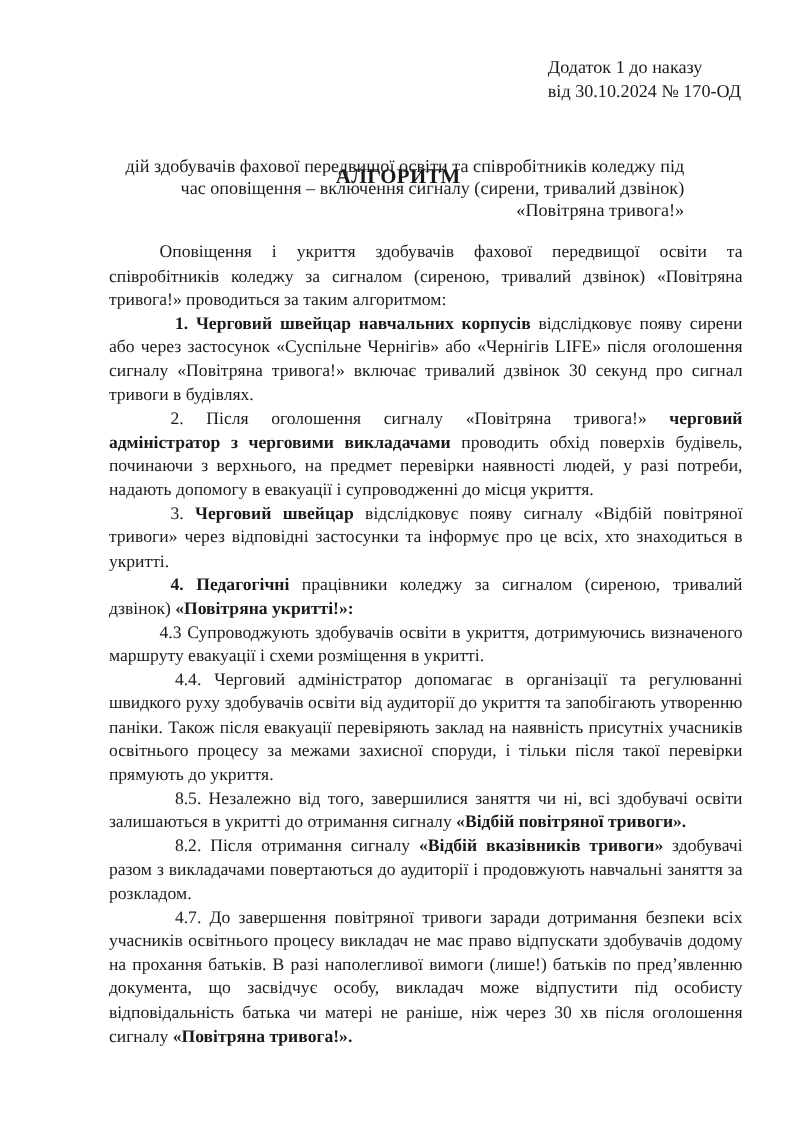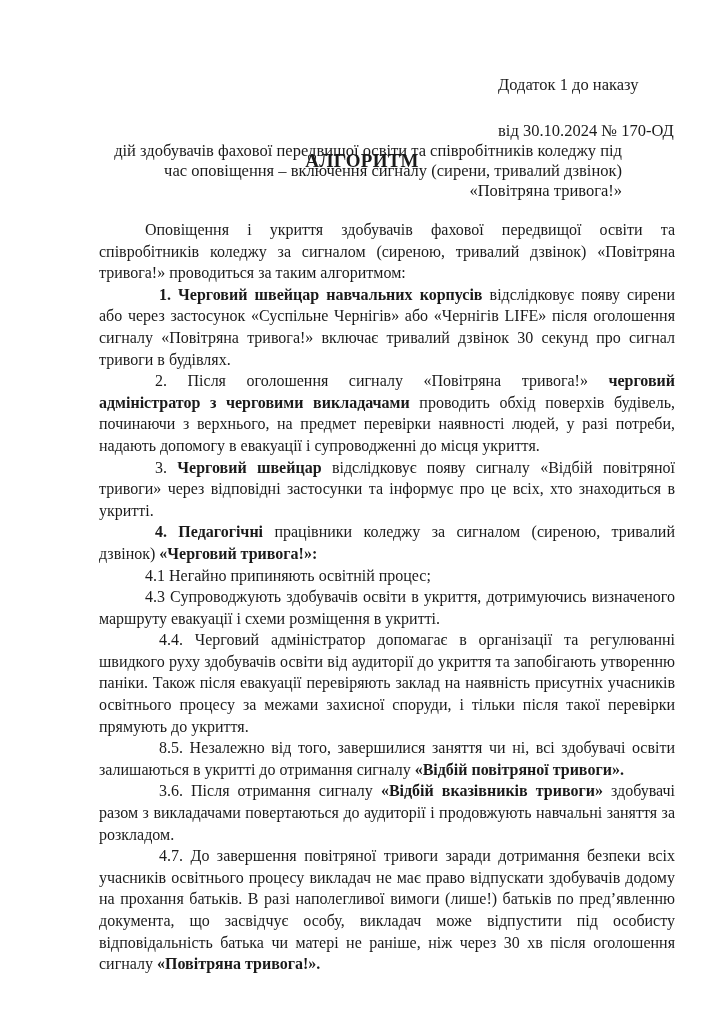--- a/index.html
+++ b/index.html
@@ -1,20 +1,20 @@
 <!DOCTYPE html>
 <html><head>
 <meta charset="utf-8">
 <style>
   html, body { margin: 0; padding: 0; background: #ffffff; }
   body { width: 724px; height: 1024px; overflow: hidden; position: relative;
          font-family: "Liberation Serif", "DejaVu Serif", serif; color: #1a1a1a; }
   .page { position: absolute; left: 0; top: 0; width: 724px; height: 1024px; background: #fff; }
   .annex { position: absolute; left: 498px; top: 50px; font-size: 16.5px; line-height: 22px; }
-  .annex div { white-space: nowrap; margin-top: 24px; }
+  .annex div { white-space: nowrap; }
   .title { position: absolute; left: 0; width: 724px; top: 118px; text-align: center;
            font-size: 19px; font-weight: bold; letter-spacing: 0.3px; margin-top: 32px; }
   .subtitle { position: absolute; left: 96px; width: 526px; top: 141px; text-align: right;
               font-size: 16.5px; line-height: 20px; }
   .body { position: absolute; left: 99px; width: 576px; top: 207px; font-size: 16px;
           line-height: 21.6px; text-align: justify; margin-top: 12px; }
   .p { text-indent: 46px; margin: 0; }
   .p.ind2 { text-indent: 56px; }
   .p.ind3 { text-indent: 60px; }
   b { font-weight: bold; }
@@ -34,25 +34,24 @@
 
   <div class="body">
     <p class="p">Оповіщення і укриття здобувачів фахової передвищої освіти та співробітників коледжу за сигналом (сиреною, тривалий дзвінок) «Повітряна тривога!» проводиться за таким алгоритмом:</p>
 
     <p class="p ind3"><b>1. Черговий швейцар навчальних корпусів</b><span> відслідковує появу сирени або через застосунок «Суспільне Чернігів» або «Чернігів LIFE» після оголошення сигналу «Повітряна тривога!» включає тривалий дзвінок 30 секунд про сигнал тривоги в будівлях.</span></p>
 
     <p class="p ind2"><span>2. Після оголошення сигналу «Повітряна тривога!» </span><b>черговий адміністратор з черговими викладачами</b><span> проводить обхід поверхів будівель, починаючи з верхнього, на предмет перевірки наявності людей, у разі потреби, надають допомогу в евакуації і супроводженні до місця укриття.</span></p>
 
     <p class="p ind2"><span>3. </span><b>Черговий швейцар</b><span> відслідковує появу сигналу «Відбій повітряної тривоги» через відповідні застосунки та інформує про це всіх, хто знаходиться в укритті.</span></p>
 
-    <p class="p ind2"><b>4. Педагогічні</b><span> працівники коледжу за сигналом (сиреною, тривалий дзвінок) </span><b>«Черговий тривога!»:</b></p>
+    <p class="p ind2"><b>4. Педагогічні</b><span> працівники коледжу за сигналом (сиреною, тривалий дзвінок) </span><b>«Повітряна укритті!»:</b></p>
 
-    <p class="p">4.1 Негайно припиняють освітній процес;</p>
     <p class="p">4.3  Супроводжують здобувачів освіти в укриття, дотримуючись визначеного маршруту евакуації і схеми розміщення в укритті.</p>
     <p class="p ind3">4.4. Черговий адміністратор допомагає в організації та регулюванні швидкого руху здобувачів освіти від аудиторії до укриття та запобігають утворенню паніки. Також після евакуації перевіряють заклад на наявність присутніх учасників освітнього процесу за межами захисної споруди, і тільки після такої перевірки прямують до укриття.</p>
 
     <p class="p ind3"><span>8.5. Незалежно від того, завершилися заняття чи ні, всі здобувачі освіти залишаються в укритті до отримання сигналу </span><b>«Відбій повітряної тривоги».</b></p>
 
-    <p class="p ind3"><span>3.6. Після отримання сигналу </span><b>«Відбій вказівників тривоги»</b><span> здобувачі разом з викладачами повертаються до аудиторії і продовжують навчальні заняття за розкладом.</span></p>
+    <p class="p ind3"><span>8.2. Після отримання сигналу </span><b>«Відбій вказівників тривоги»</b><span> здобувачі разом з викладачами повертаються до аудиторії і продовжують навчальні заняття за розкладом.</span></p>
 
     <p class="p ind3"><span>4.7. До завершення повітряної тривоги заради дотримання безпеки всіх учасників освітнього процесу викладач не має право відпускати здобувачів додому на прохання батьків. В разі наполегливої вимоги (лише!) батьків по пред’явленню документа, що засвідчує особу, викладач може відпустити під особисту відповідальність батька чи матері не раніше, ніж через 30 хв після оголошення сигналу </span><b>«Повітряна тривога!».</b></p>
   </div>
 </div>
 
 </body></html>

